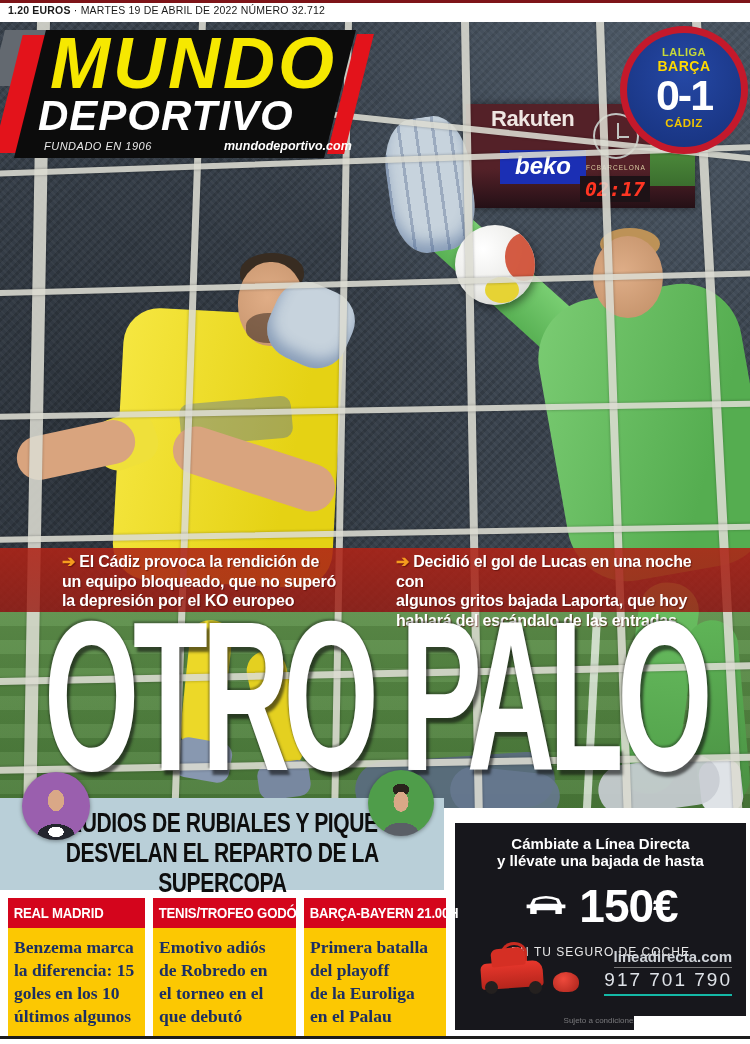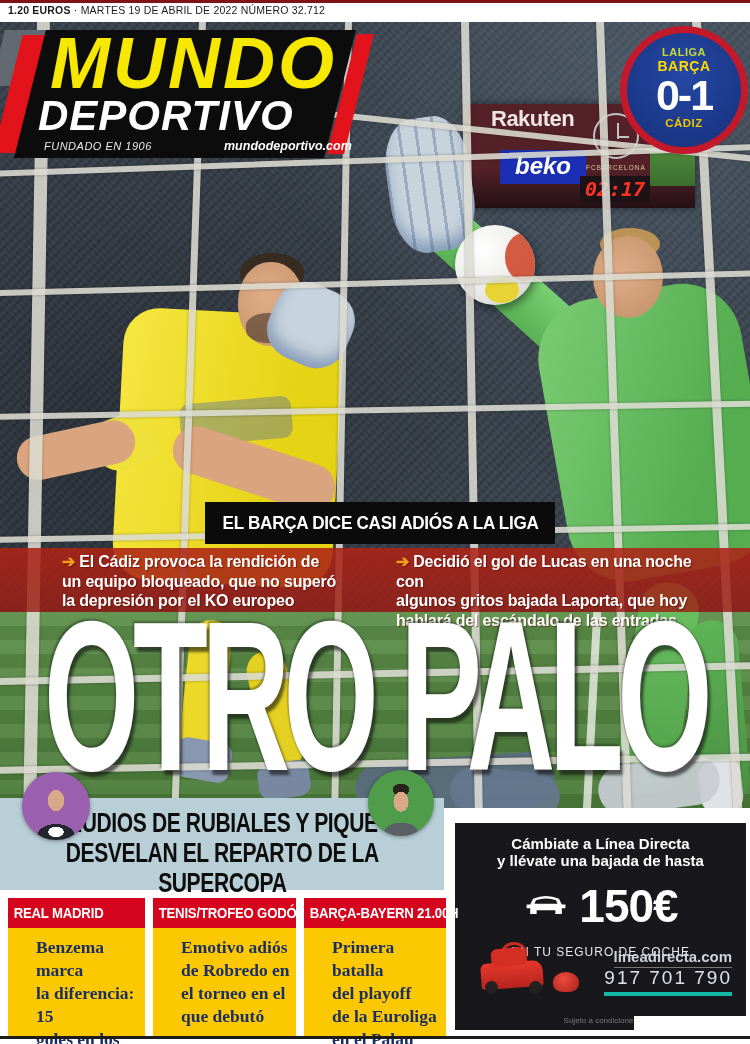--- a/index.html
+++ b/index.html
@@ -133,36 +133,36 @@
       #4f9d4a; }
 
   
   .ad { left:455px; top:823px; width:291px; height:207px; background:#17171c; color:#fff; overflow:hidden; }
   .ad .l1 { margin-top:12px; text-align:center; font-size:15px; font-weight:bold; }
   .ad .l2 { text-align:center; font-size:15px; font-weight:bold; }
   .ad .amount-row { display:flex; align-items:center; justify-content:center; gap:10px; margin-top:10px; }
   .ad .amount { font-size:46px; font-weight:bold; letter-spacing:-1px; }
   .ad .subline { text-align:center; font-size:12px; letter-spacing:1px; color:#e8e8e8; margin-top:12px; }
   .ad .web { position:absolute; right:14px; bottom:62px; font-size:15px; font-weight:bold; color:#cfd3d8; border-bottom:1px solid #777; padding-bottom:2px; }
-  .ad .phone { position:absolute; right:14px; bottom:34px; font-size:19px; color:#dfe3e8; letter-spacing:2px; border-bottom:4px solid #14b8a6; padding-bottom:3px; }
+  .ad .phone { position:absolute; right:14px; bottom:34px; font-size:19px; color:#dfe3e8; letter-spacing:2px; border-bottom:2px solid #14b8a6; padding-bottom:3px; }
   .ad .small { position:absolute; left:0; bottom:5px; width:100%; text-align:center; font-size:8px; color:rgba(255,255,255,.4); }
   .ad .notch { position:absolute; right:0; bottom:0; width:112px; height:14px; background:#fff; }
   .toycar { position:absolute; left:16px; bottom:32px; width:120px; height:60px; }
   .toycar .body { position:absolute; left:10px; bottom:10px; width:62px; height:26px; background:linear-gradient(#e8372c,#b5251c); border-radius:6px 10px 4px 4px; transform:rotate(-4deg); }
   .toycar .cab { position:absolute; left:20px; bottom:32px; width:34px; height:18px; background:#d52f24; border-radius:6px 8px 2px 2px; transform:rotate(-6deg); }
   .toycar .w1 { position:absolute; left:14px; bottom:4px; width:13px; height:13px; background:#24201f; border-radius:50%; }
   .toycar .w2 { position:absolute; left:58px; bottom:4px; width:13px; height:13px; background:#24201f; border-radius:50%; }
   .toycar .mini { position:absolute; left:82px; bottom:6px; width:26px; height:20px; background:radial-gradient(circle at 40% 35%, #ef4a3c, #a8221a); border-radius:50% 50% 40% 40%; }
   .toycar .cord { position:absolute; left:30px; bottom:34px; width:26px; height:22px; border:3px solid #c92b20; border-bottom:none; border-radius:50% 50% 0 0; }
 
   
   .kicker { height:30px; background:#d4051c; color:#fff; }
   .kicker span { display:inline-block; font-size:14px; font-weight:bold; line-height:30px; padding-left:6px; letter-spacing:-.2px; transform:scaleX(.94); transform-origin:0 50%; white-space:nowrap; }
   .ybox { background:#fcc802; color:#1c2f63; font-family:"Liberation Serif", serif; font-weight:bold; font-size:17.5px; line-height:1.32; padding:8px 6px; }
-  .ybox .ln { display:block;margin-left:22px; }
+  .ybox .ln { display:block; }
   .c1 { left:8px; width:137px; }
   .c2 { left:153px; width:143px; }
   .c3 { left:304px; width:142px; }
   .krow { top:898px; }
   .yrow { top:928px; height:108px; }
   .bottom-rule { left:0; top:1036px; width:750px; height:3px; background:#1c1c1c; }
 </style>
 </head>
 <body>
 
@@ -232,23 +232,20 @@
     <div class="abs rope rv" style="left:610px; width:8px; transform:rotate(-2deg);"></div>
     <div class="abs rope rv" style="left:713px; width:9px; transform:rotate(-3deg);"></div>
     <div class="abs rope rh" style="top:95px; height:6px; transform:rotate(6deg);"></div>
     <div class="abs rope rh" style="top:135px; height:6px; transform:rotate(-2deg);"></div>
     <div class="abs rope rh" style="top:258px; height:6px; transform:rotate(-1.5deg);"></div>
     <div class="abs rope rh" style="top:385px; height:6px; transform:rotate(-1deg);"></div>
     <div class="abs rope rh" style="top:508px; height:6px; transform:rotate(-1deg);"></div>
     <div class="abs rope rh" style="top:648px; height:7px; transform:rotate(-1.2deg);"></div>
     <div class="abs rope rh" style="top:738px; height:7px; transform:rotate(-1deg);"></div>
 
-    <div class="abs strapline">
-      <span>EL BARÇA DICE CASI ADIÓS A LA LIGA</span>
-    </div>
 
     <div class="abs redband"></div>
     <div class="abs subhead sub-left">
       <span class="ln"><span class="arrow">➔</span><span>El Cádiz provoca la rendición de</span></span>
       <span class="ln">un equipo bloqueado, que no superó</span>
       <span class="ln">la depresión por el KO europeo</span>
     </div>
     <div class="abs subhead sub-right">
       <span class="ln"><span class="arrow">➔</span><span>Decidió el gol de Lucas en una noche con</span></span>
       <span class="ln">algunos gritos bajada Laporta, que hoy</span>

